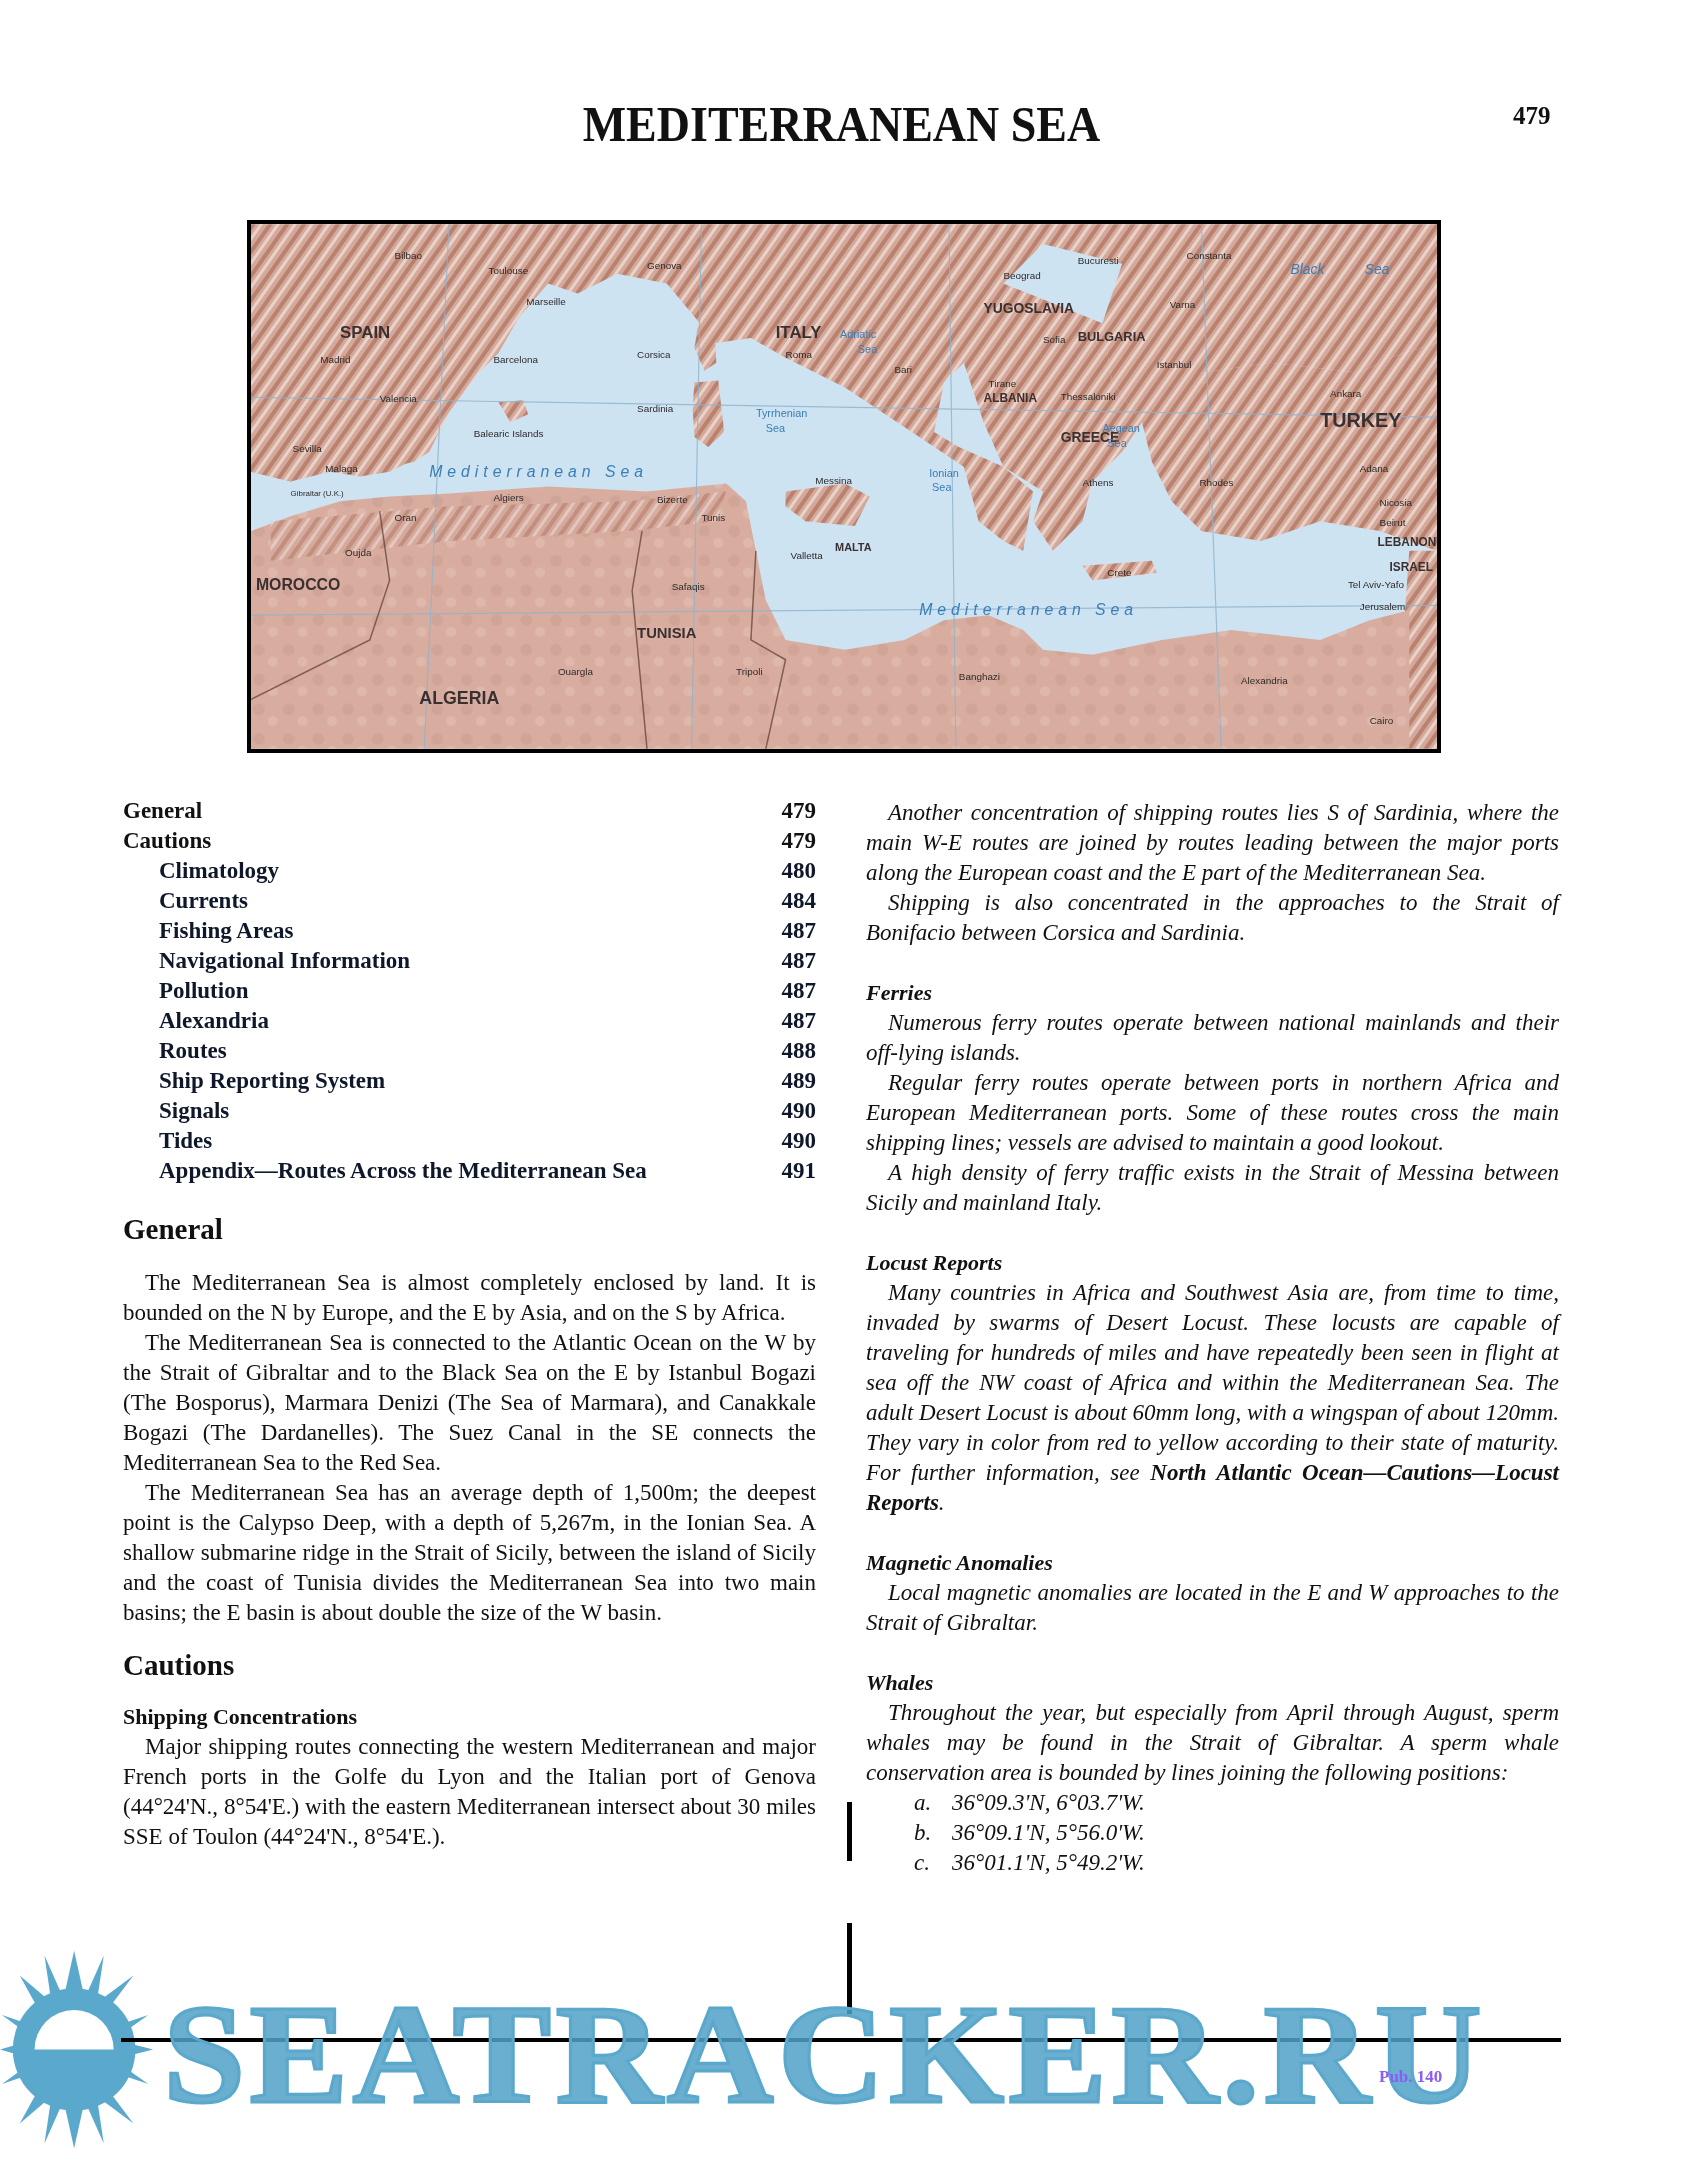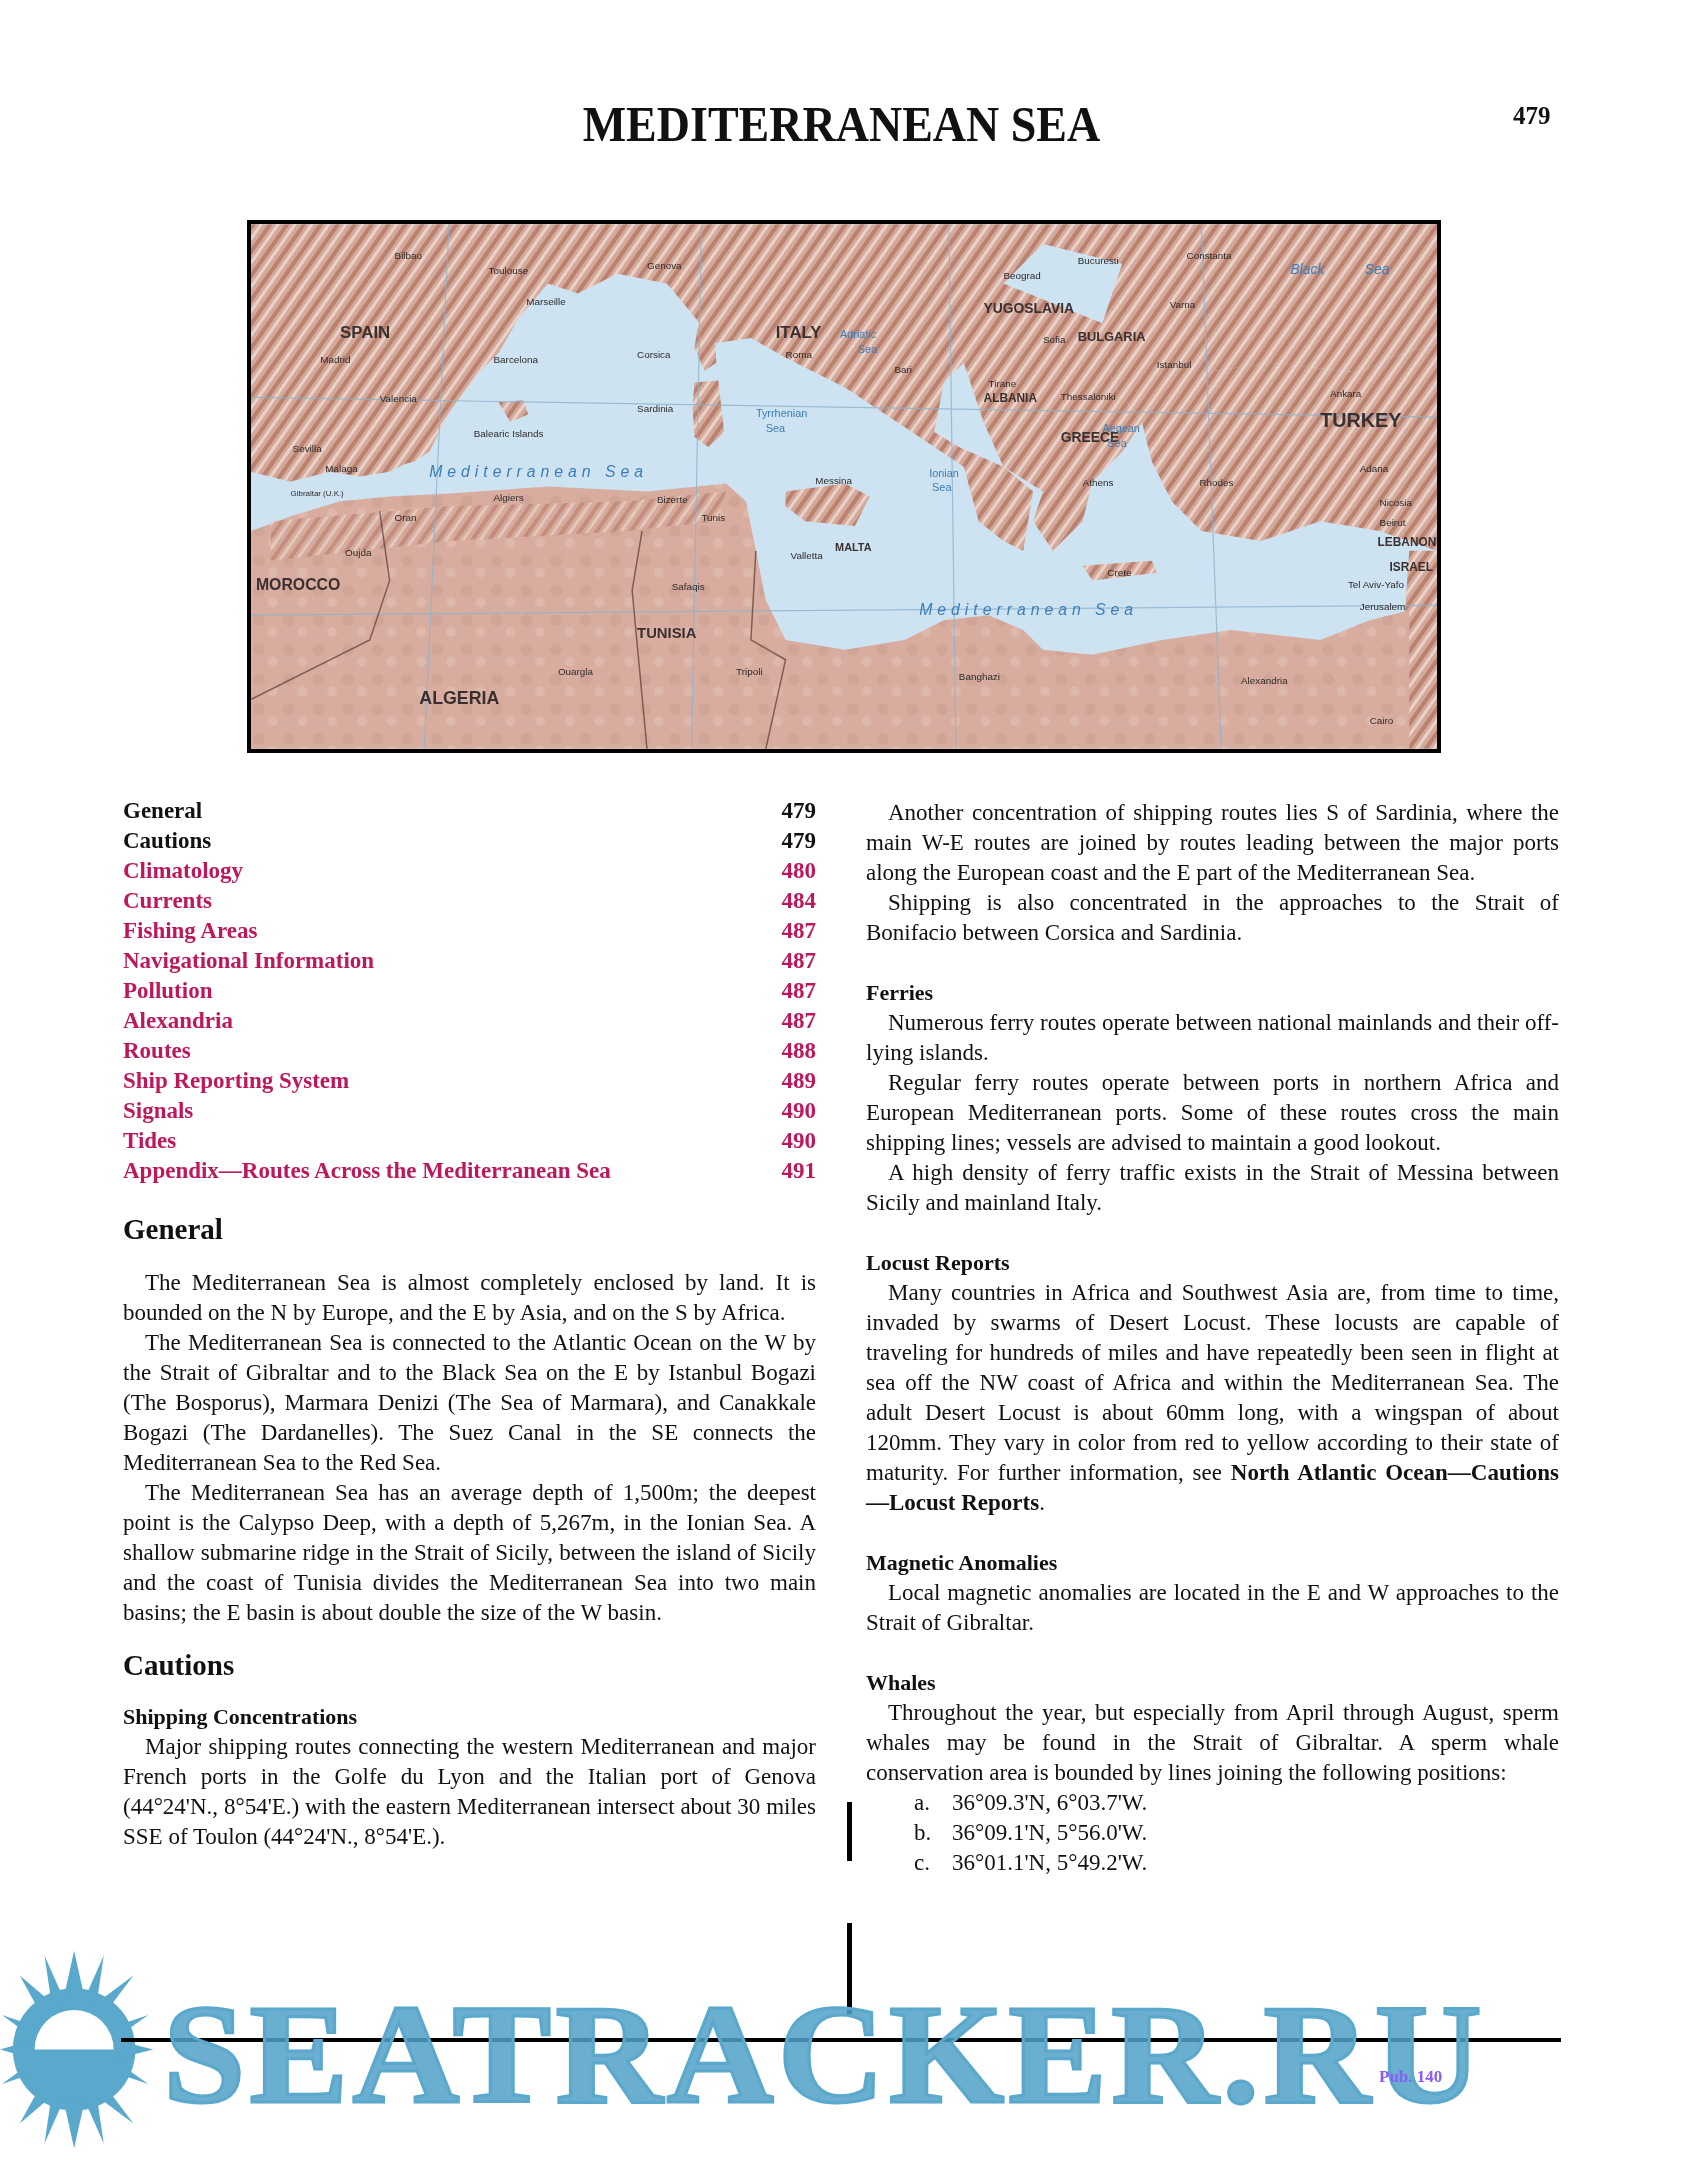--- a/index.html
+++ b/index.html
@@ -15,21 +15,21 @@
                  border: 4px solid #000; overflow: hidden; background: #cde3f1; box-sizing: content-box; }
     .map-frame svg { display: block; }
     .map-label { font-family: "Liberation Sans", "DejaVu Sans", sans-serif; }
 
     
     .col { position: absolute; top: 0; width: 693px; font-size: 23px; line-height: 30px; }
     .col-left { left: 123px; }
     .col-right { left: 866px; }
     .toc { position: absolute; left: 123px; top: 796px; width: 693px; }
     .toc-row { display: flex; justify-content: space-between; font-weight: bold; font-size: 23px; line-height: 30px; }
-    .toc-row.link { color: #be185d; cursor: pointer; }
+    .toc-row.link { color: #0f172a; cursor: pointer; margin-left: 36px; }
     .toc-row.plain { color: #111; }
 
     .h1 { font-weight: bold; font-size: 29px; margin: 0; }
     .h2 { font-weight: bold; font-size: 22px; margin: 0; line-height: 30px; }
     p.para { margin: 0; text-align: justify; text-indent: 22px; }
     .bold { font-weight: bold; }
 
     .list { margin: 0; padding: 0; list-style: none; }
     .list li { padding-left: 48px; display: flex; }
     .list li .lbl { width: 38px; display: inline-block; }
@@ -250,21 +250,21 @@
   <p class="para">The Mediterranean Sea is almost completely enclosed by land. It is bounded on the N by Europe, and the E by Asia, and on the S by Africa.</p>
   <p class="para">The Mediterranean Sea is connected to the Atlantic Ocean on the W by the Strait of Gibraltar and to the Black Sea on the E by Istanbul Bogazi (The Bosporus), Marmara Denizi (The Sea of Marmara), and Canakkale Bogazi (The Dardanelles). The Suez Canal in the SE connects the Mediterranean Sea to the Red Sea.</p>
   <p class="para">The Mediterranean Sea has an average depth of 1,500m; the deepest point is the Calypso Deep, with a depth of 5,267m, in the Ionian Sea. A shallow submarine ridge in the Strait of Sicily, between the island of Sicily and the coast of Tunisia divides the Mediterranean Sea into two main basins; the E basin is about double the size of the W basin.</p>
   <div style="height:22px;"></div>
   <h2 class="h1">Cautions</h2>
   <div style="height:22px;"></div>
   <h3 class="h2">Shipping Concentrations</h3>
   <p class="para">Major shipping routes connecting the western Mediterranean and major French ports in the Golfe du Lyon and the Italian port of Genova (44°24'N., 8°54'E.) with the eastern Mediterranean intersect about 30 miles SSE of Toulon (44°24'N., 8°54'E.).</p>
 </div>
 
-<div class="col col-right" style="top:798px;">
+<div class="col col-right" style="top:798px;font-style:italic;">
   <p class="para">Another concentration of shipping routes lies S of Sardinia, where the main W-E routes are joined by routes leading between the major ports along the European coast and the E part of the Mediterranean Sea.</p>
   <p class="para">Shipping is also concentrated in the approaches to the Strait of Bonifacio between Corsica and Sardinia.</p>
   <div style="height:30px;"></div>
   <h3 class="h2">Ferries</h3>
   <p class="para">Numerous ferry routes operate between national mainlands and their off-lying islands.</p>
   <p class="para">Regular ferry routes operate between ports in northern Africa and European Mediterranean ports. Some of these routes cross the main shipping lines; vessels are advised to maintain a good lookout.</p>
   <p class="para">A high density of ferry traffic exists in the Strait of Messina between Sicily and mainland Italy.</p>
   <div style="height:30px;"></div>
   <h3 class="h2">Locust Reports</h3>
   <p class="para"><span>Many countries in Africa and Southwest Asia are, from time to time, invaded by swarms of Desert Locust. These locusts are capable of traveling for hundreds of miles and have repeatedly been seen in flight at sea off the NW coast of Africa and within the Mediterranean Sea. The adult Desert Locust is about 60mm long, with a wingspan of about 120mm. They vary in color from red to yellow according to their state of maturity. For further information, see </span><span class="bold">North Atlantic Ocean—Cautions—Locust Reports</span><span>.</span></p>

